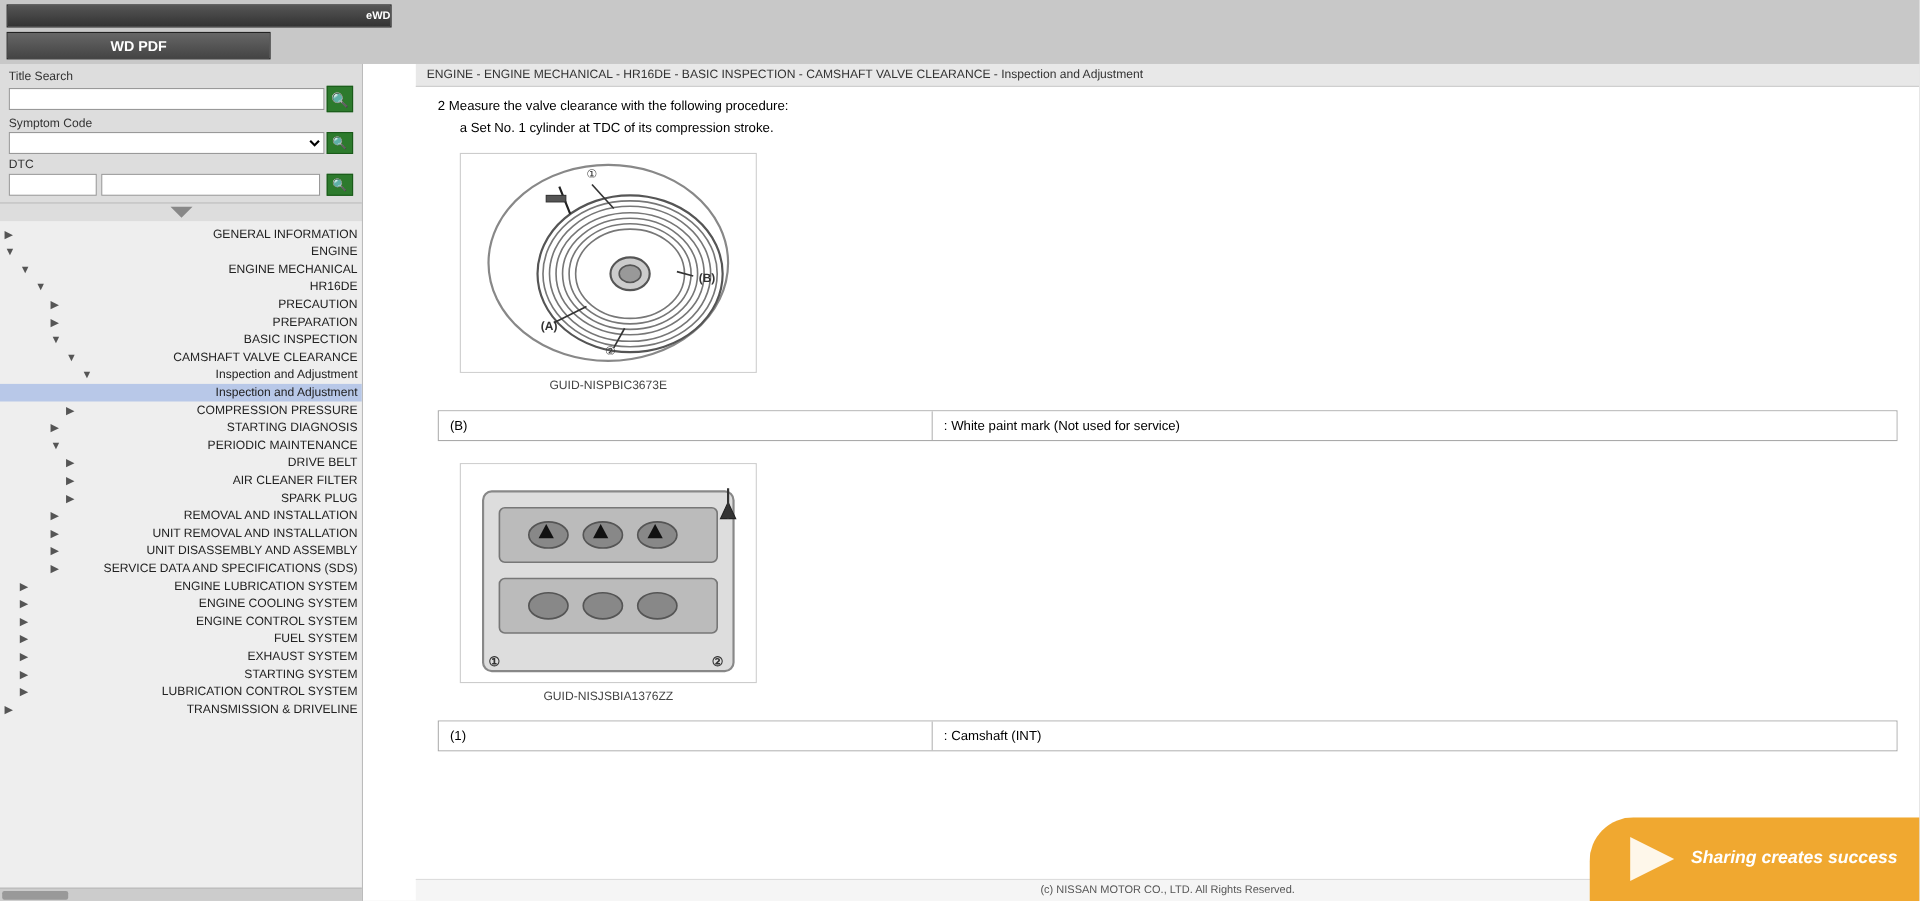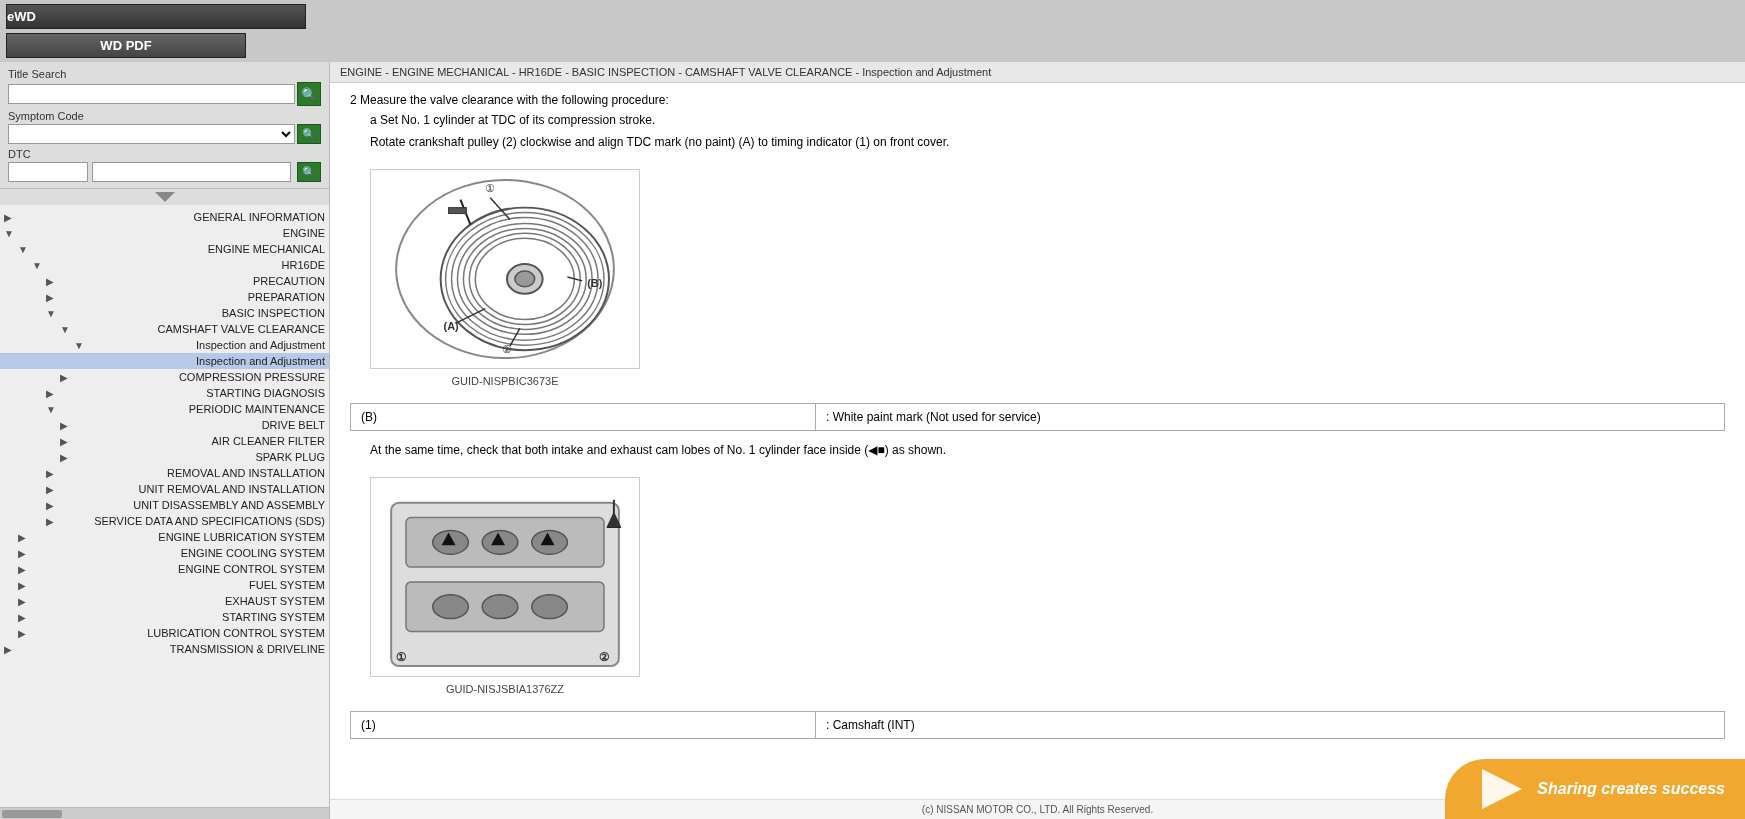--- a/index.html
+++ b/index.html
@@ -5,25 +5,25 @@
     * { box-sizing: border-box; margin: 0; padding: 0; }
     body { font-family: Arial, sans-serif; font-size: 12px; background: #c8c8c8; display: flex; flex-direction: column; height: 819px; overflow: hidden; }
 
     
     .top-bar { display: flex; flex-direction: column; background: #c8c8c8; padding: 4px 6px; gap: 4px; }
     .btn-ewd {
       background: linear-gradient(to bottom, #555, #333);
       color: white;
       border: 1px solid #222;
       padding: 4px 0;
-      text-align: left;
+      text-align: right;
       cursor: pointer;
-      font-size: 13px;
+      font-size: 10px;
       font-weight: bold;
-      width: 300px;
+      width: 350px;
     }
     .btn-wdpdf {
       background: linear-gradient(to bottom, #666, #444);
       color: white;
       border: 1px solid #222;
       padding: 4px 0;
       text-align: center;
       cursor: pointer;
       font-size: 13px;
       font-weight: bold;
@@ -182,20 +182,21 @@
     }
 
     
     .content-area {
       flex: 1;
       background: white;
       overflow-y: auto;
       overflow-x: auto;
       display: flex;
       flex-direction: column;
+      padding-left: 48px;
     }
     .breadcrumb-bar {
       background: #e8e8e8;
       border-bottom: 1px solid #ccc;
       padding: 4px 10px;
       font-size: 11px;
       color: #333;
       white-space: nowrap;
     }
     .content-body {
@@ -255,21 +256,21 @@
       color: #555;
       background: #f5f5f5;
     }
 
     
     .bottom-right-logo {
       position: fixed;
       bottom: 0;
       right: 0;
       width: 300px;
-      height: 60px;
+      height: 76px;
       background: #f0a830;
       border-radius: 40px 0 0 0;
       display: flex;
       align-items: center;
       justify-content: flex-end;
       padding-right: 20px;
       overflow: hidden;
     }
     .logo-text {
       color: white;
@@ -442,21 +443,20 @@
 
   <div class="content-area">
 
     <div class="breadcrumb-bar">ENGINE - ENGINE MECHANICAL - HR16DE - BASIC INSPECTION - CAMSHAFT VALVE CLEARANCE - Inspection and Adjustment</div>
 
     <div class="content-body">
 
       <div class="content-step">2 Measure the valve clearance with the following procedure:</div>
       <div class="content-step" style="margin-left:20px;">a Set No. 1 cylinder at TDC of its compression stroke.</div>
 
-      <div class="bullet-item">Rotate crankshaft pulley (2) clockwise and align TDC mark (no paint) (A) to timing indicator (1) on front cover.</div>
 
       
       <div class="diagram-container">
         <svg width="270" height="200" class="diagram-svg" viewBox="0 0 270 200">
 
           <rect x="0" y="0" width="270" height="200" fill="white"></rect>
 
           <ellipse cx="135" cy="100" rx="110" ry="90" fill="none" stroke="#888" stroke-width="2"></ellipse>
 
           <ellipse cx="155" cy="110" rx="85" ry="72" fill="none" stroke="#555" stroke-width="2"></ellipse>
@@ -491,21 +491,20 @@
         <div class="diagram-label">GUID-NISPBIC3673E</div>
       </div>
 
       
       <div class="table-container">
         <div class="table-cell-left">(B)</div>
         <div class="table-cell-right">: White paint mark (Not used for service)</div>
       </div>
 
       
-      <div class="bullet-item">At the same time, check that both intake and exhaust cam lobes of No. 1 cylinder face inside (◀■) as shown.</div>
 
       
       <div class="diagram-container">
         <svg width="270" height="200" class="diagram-svg" viewBox="0 0 270 200">
           <rect x="0" y="0" width="270" height="200" fill="white"></rect>
 
           <rect x="20" y="25" width="230" height="165" rx="8" fill="#ddd" stroke="#888" stroke-width="2"></rect>
 
           <rect x="35" y="40" width="200" height="50" rx="5" fill="#bbb" stroke="#777" stroke-width="1.5"></rect>
           <rect x="35" y="105" width="200" height="50" rx="5" fill="#bbb" stroke="#777" stroke-width="1.5"></rect>

